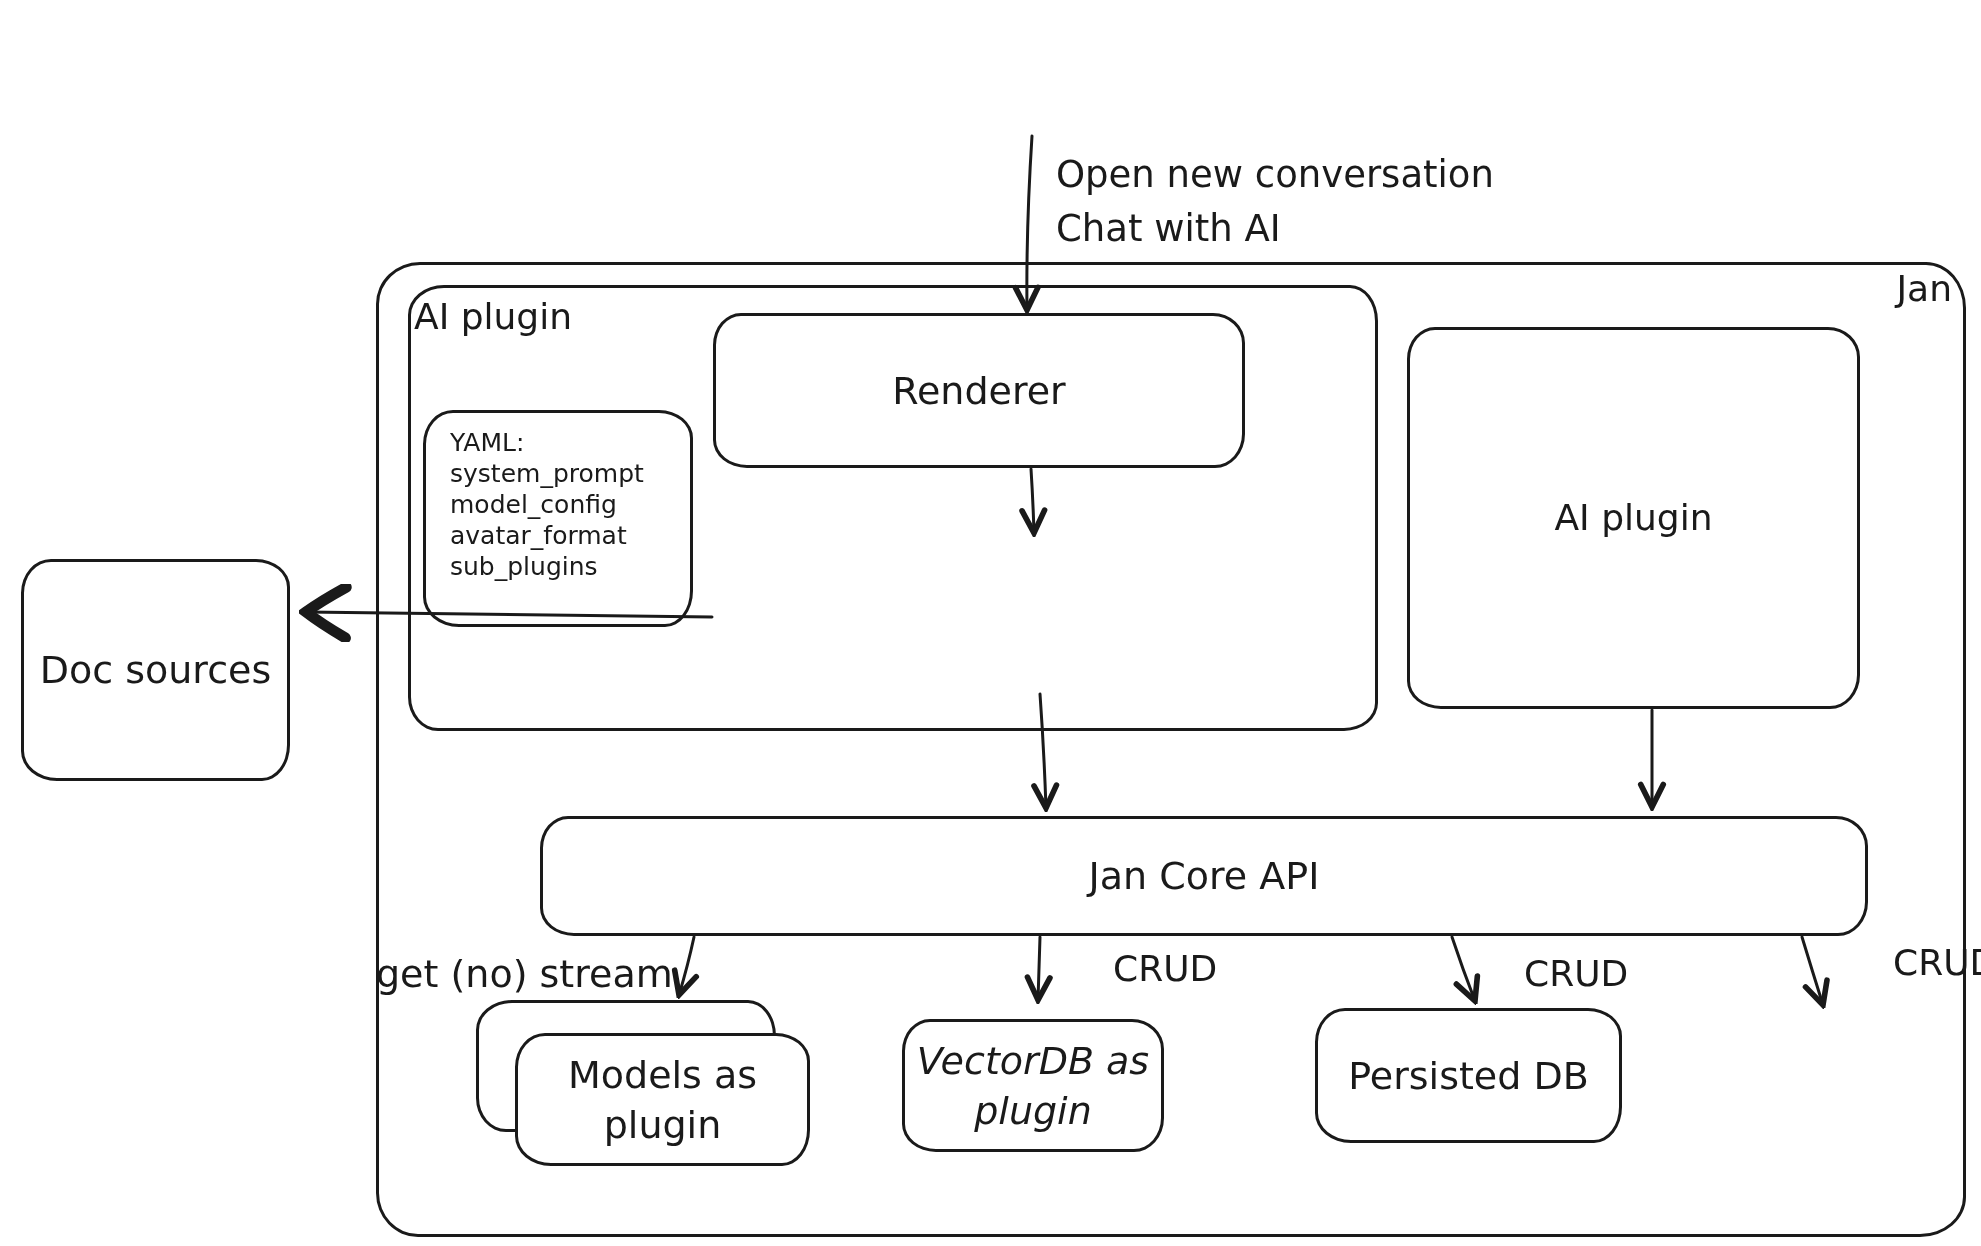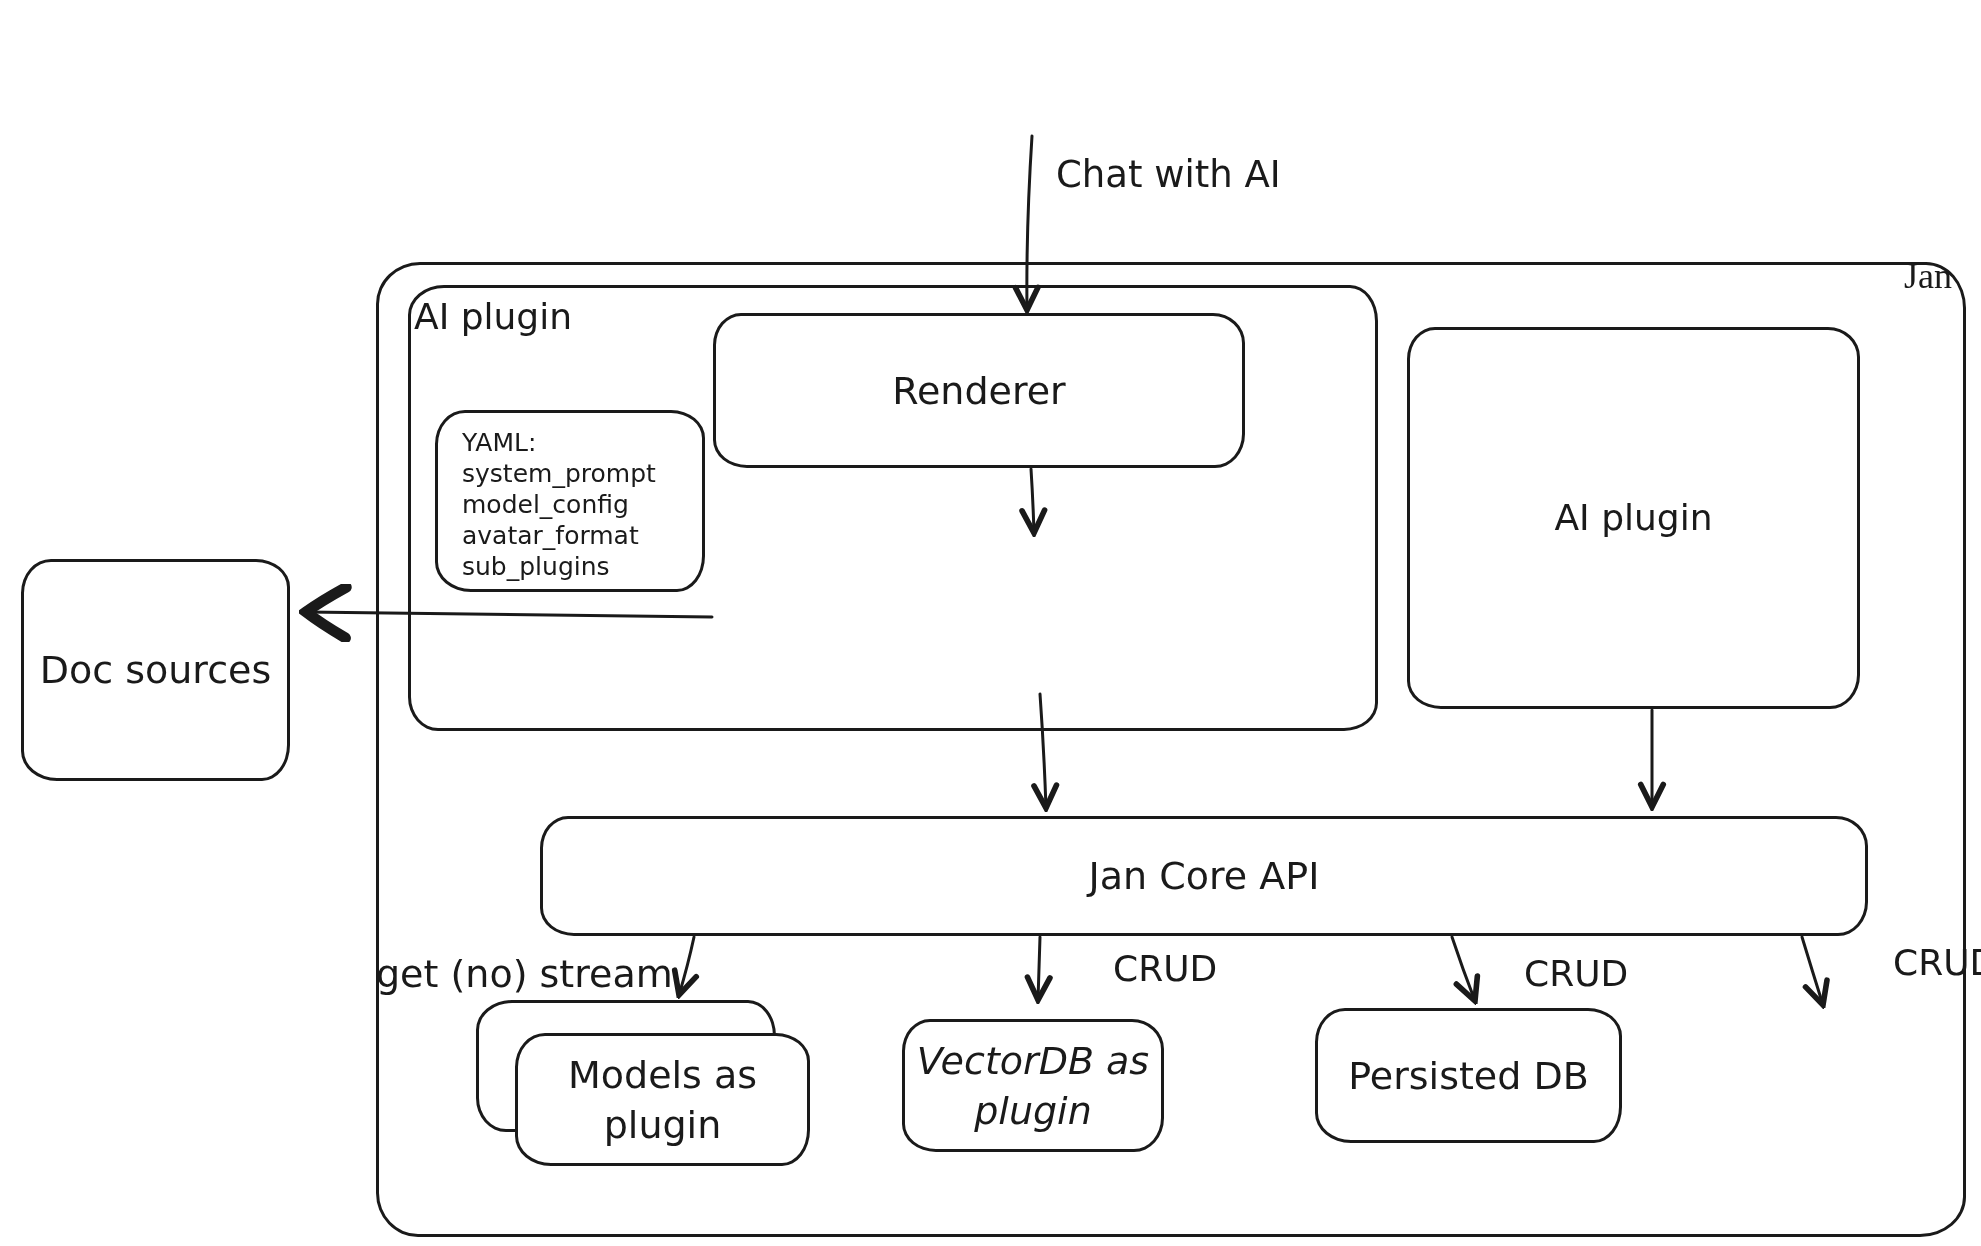--- a/index.html
+++ b/index.html
@@ -33,29 +33,29 @@
     text-align:center;
     font-size:38px;line-height:50px;
     padding:0 8px;box-sizing:border-box;
   }
   .label{position:absolute;white-space:nowrap;}
 
   #user-box{left:912px;top:16px;width:210px;height:118px;}
   #user-box .node-label{font-size:40px;}
 
   #jan-box{left:376px;top:262px;width:1590px;height:975px;}
-  #jan-label{left:1822px;top:255px;width:130px;text-align:right;font-size:36px;font-family:Liberation Serif, serif;}
+  #jan-label{left:1822px;top:268px;width:130px;text-align:right;font-size:36px;}
 
   #ai-left-box{left:408px;top:285px;width:970px;height:446px;}
   #ai-left-label{left:414px;top:296px;font-size:36px;}
 
   #renderer-box{left:713px;top:313px;width:532px;height:155px;}
   #backend-box{left:713px;top:540px;width:632px;height:153px;}
 
-  #yaml-note{left:423px;top:410px;width:270px;height:182px;margin-left:12px;}
+  #yaml-note{left:423px;top:410px;width:270px;height:217px;}
   #yaml-note .note-text{
     padding:14px 0 0 24px;
     font-size:25px;line-height:31px;
   }
   #yaml-note .note-line{white-space:nowrap;}
 
   #ai-right-box{left:1407px;top:327px;width:453px;height:382px;}
   #ai-right-box .node-label{font-size:36px;}
 
   #doc-sources-box{left:21px;top:559px;width:269px;height:222px;}
@@ -151,20 +151,21 @@
     <path d="M712 617 Q500 615 306 612" marker-end="url(#head-big)"></path>
     <path d="M1040 694 Q1044 750 1046 808" marker-end="url(#head)"></path>
     <path d="M1652 710 L1652 807" marker-end="url(#head)"></path>
     <path d="M694 937 Q688 965 679 995" marker-end="url(#head)"></path>
     <path d="M1040 937 L1038 1000" marker-end="url(#head)"></path>
     <path d="M1452 937 Q1463 970 1475 1001" marker-end="url(#head)"></path>
     <path d="M1802 937 Q1812 970 1823 1005" marker-end="url(#head)"></path>
   </svg>
 
   <div id="open-conv-label" class="label">
+    <div>Open new conversation</div>
     <div>Chat with AI</div>
   </div>
   <div id="get-stream-label" class="label">get (no) stream</div>
   <div id="crud-vectordb" class="label crud-label">CRUD</div>
   <div id="crud-pdb" class="label crud-label">CRUD</div>
   <div id="crud-pfs" class="label crud-label">CRUD</div>
 
 </div>
 
 </body></html>

